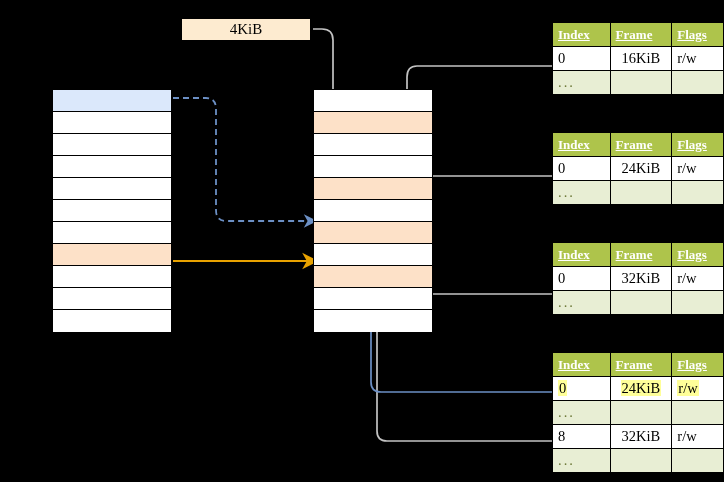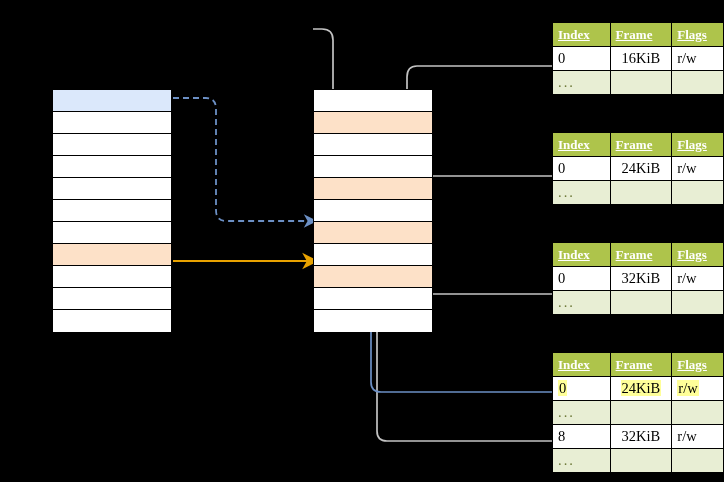--- a/index.html
+++ b/index.html
@@ -65,20 +65,21 @@
 
     <path d="M552,441 L387,441 Q377,441 377,431 L377,272" stroke="#c3c3c3" stroke-width="1.7" fill="none" marker-end="url(#gArrow)"></path>
 
     <path d="M552,392 L381,392 Q371,392 371,382 L371,222" stroke="#6b8fc4" stroke-width="1.7" fill="none" marker-end="url(#bArrow)"></path>
 
     <path d="M173,98 L206,98 Q216,98 216,109 L216,210 Q216,221 226,221 L311,221" stroke="#6b8fc4" stroke-width="1.8" fill="none" stroke-dasharray="6,4" marker-end="url(#bArrow)"></path>
 
     <path d="M173,261 L311,261" stroke="#e8a200" stroke-width="2.2" fill="none" marker-end="url(#oArrow)"></path>
   </svg>
 
+  <div class="kib-box" style="left:182px;top:19px;width:128px;height:21px;">4KiB</div>
 
   <div class="stack" style="left:52px;top:89px;width:120px;height:242px;" id="left-stack">
       <div class="cell blue"></div>
       <div class="cell"></div>
       <div class="cell"></div>
       <div class="cell"></div>
       <div class="cell"></div>
       <div class="cell"></div>
       <div class="cell"></div>
       <div class="cell peach"></div>

